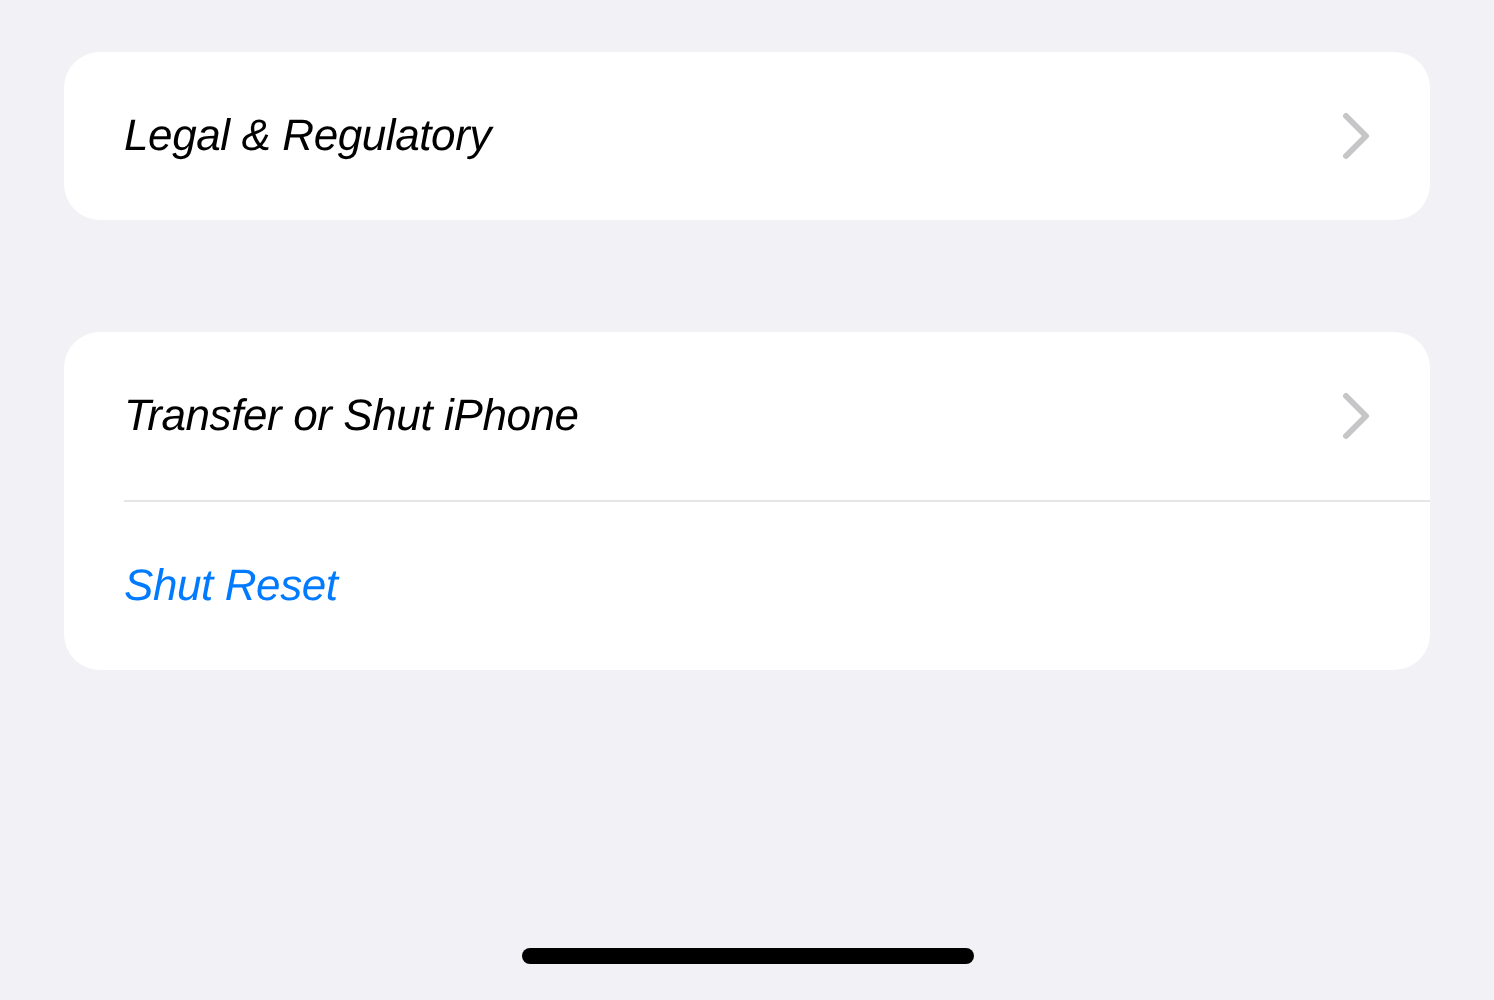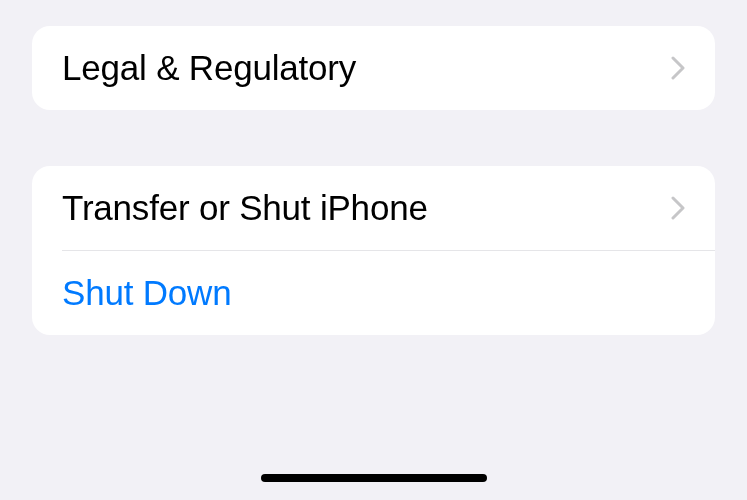--- a/index.html
+++ b/index.html
@@ -28,24 +28,25 @@
     }
     .row {
       display: flex;
       align-items: center;
       justify-content: space-between;
       height: 84px;
       padding: 0 30px;
       cursor: pointer;
     }
     .row-label {
-      font-size: 35px;
+      font-size: 22px;
       letter-spacing: -0.2px;
       color: #000000;
       font-weight: 400;
+      font-style: italic;
     }
     .row-label.accent {
       color: #007aff;
     }
     .chevron {
       flex-shrink: 0;
       display: flex;
       align-items: center;
     }
     .chevron svg {
@@ -95,19 +96,19 @@
     <div class="row">
       <span class="row-label">Transfer or Shut iPhone</span>
       <span class="chevron">
         <svg viewBox="0 0 14 24">
             <path d="M2 2 L12 12 L2 22"></path>
           </svg>
       </span>
     </div>
     <div class="separator"></div>
     <div class="row">
-      <span class="row-label accent">Shut Down</span>
+      <span class="row-label accent">Shut Reset</span>
     </div>
   </div>
 
 </div>
 
 <div class="home-indicator"></div>
 
 </body></html>

